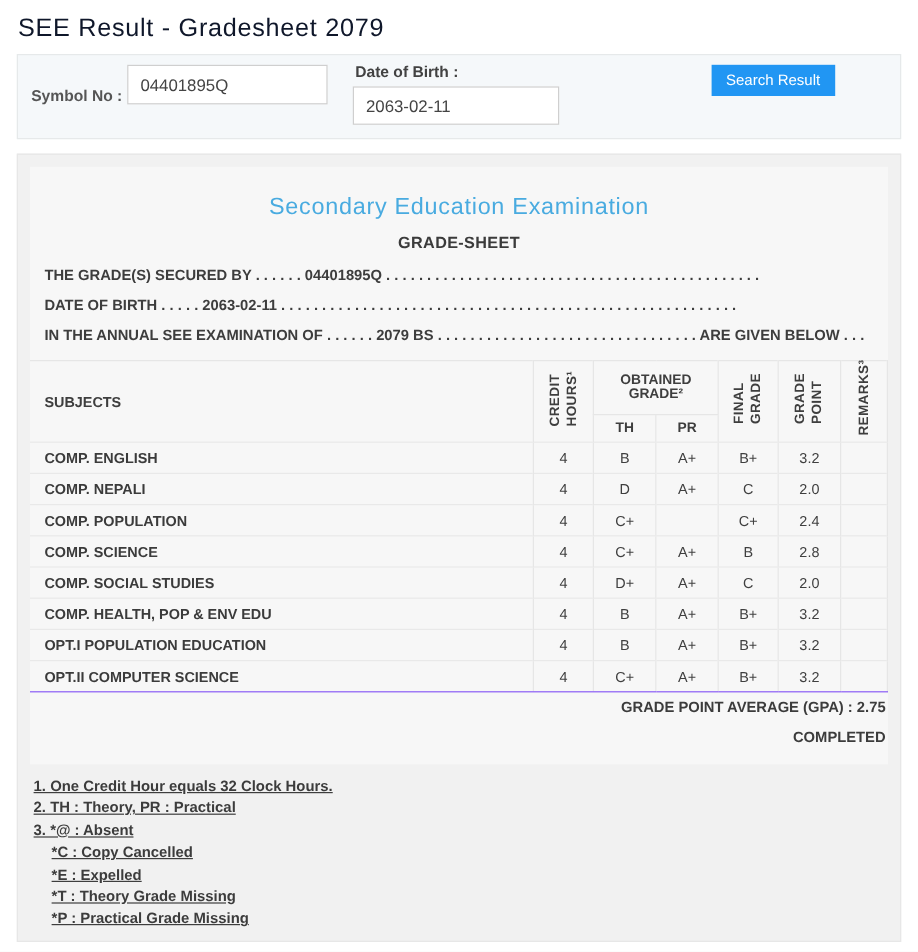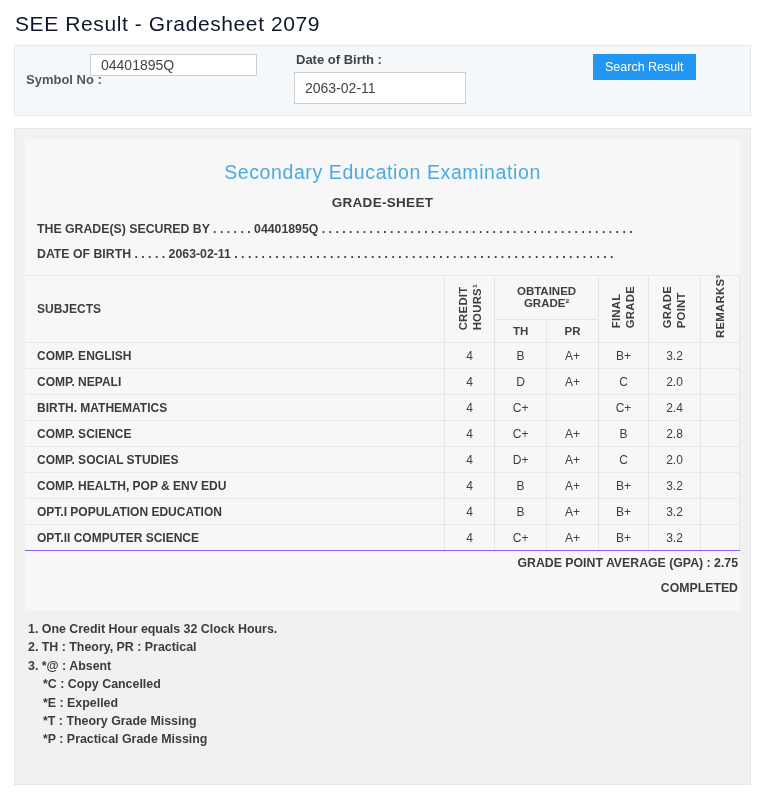--- a/index.html
+++ b/index.html
@@ -24,22 +24,22 @@
     margin: 0 14px;
     height: 71px;
     background: #f5f8fa;
     border: 1px solid #e6e9ea;
   }
   .symbol-label {
     position: absolute; left: 11px; top: 26px;
     font-size: 13px; font-weight: bold; color: #555;
   }
   .symbol-input {
-    position: absolute; left: 75px; top: 8px;
-    width: 167px; height: 22px;
+    position: absolute; left: 91px; top: 8px;
+    width: 167px; height: 33px;
     border: 1px solid #cfcfcf; background: #ffffff;
     padding-left: 10px; font-size: 14px; color: #444;
     font-family: "Liberation Sans", sans-serif;
   }
   .dob-group { position: absolute; left: 279px; top: 6px; }
   .dob-label {
     display: block; margin-left: 2px;
     font-size: 13px; font-weight: bold; color: #424242;
   }
   .dob-input {
@@ -134,21 +134,21 @@
   .grades td.subject {
     text-align: left; padding-left: 12px;
     font-weight: bold; color: #3b3b3b;
   }
   
   .gpa-block { text-align: right; padding-right: 2px; }
   .gpa-line, .status-line {
     font-size: 12.3px; font-weight: bold; color: #3c3c3c; line-height: 25px;
   }
   
-  .footnotes { margin: 9px 0 0 3px; list-style: none; }
+  .footnotes { margin: 9px 0 0 3px; list-style: none; text-decoration: underline; }
   .footnotes li {
     font-size: 12.4px; font-weight: bold; color: #3c3c3c;
     line-height: 18.4px;
   }
   .footnotes li.indent { padding-left: 15px; }
 </style>
 </head>
 <body>
 
 <h1 class="page-title">SEE Result - Gradesheet 2079</h1>
@@ -164,20 +164,21 @@
 </div>
 
 <div class="result-panel">
   <div class="sheet">
     <div class="exam-title">Secondary Education Examination</div>
     <div class="sheet-title">GRADE-SHEET</div>
 
     <div class="info-lines">
       <div class="info-line">THE GRADE(S) SECURED BY . . . . . . 04401895Q . . . . . . . . . . . . . . . . . . . . . . . . . . . . . . . . . . . . . . . . . . . . . .</div>
       <div class="info-line">DATE OF BIRTH . . . . . 2063-02-11 . . . . . . . . . . . . . . . . . . . . . . . . . . . . . . . . . . . . . . . . . . . . . . . . . . . . . . . .</div>
+      <div class="info-line">IN THE ANNUAL SEE EXAMINATION OF . . . . . . 2079 BS . . . . . . . . . . . . . . . . . . . . . . . . . . . . . . . . ARE GIVEN BELOW . . .</div>
     </div>
 
     <table class="grades">
       <colgroup>
         <col style="width:420px">
           <col style="width:50px">
           <col style="width:52px">
         <col style="width:52px">
           <col style="width:50px">
           <col style="width:52px">
@@ -221,21 +222,21 @@
           <tr>
     <td class="subject">COMP. NEPALI</td>
     <td class="grade-col">4</td>
     <td class="grade-col">D</td>
     <td class="grade-col">A+</td>
     <td class="grade-col">C</td>
     <td class="grade-col">2.0</td>
     <td class="grade-col rm-col"></td>
   </tr>
           <tr>
-    <td class="subject">BIRTH. MATHEMATICS</td>
+    <td class="subject">COMP. POPULATION</td>
     <td class="grade-col">4</td>
     <td class="grade-col">C+</td>
     <td class="grade-col"></td>
     <td class="grade-col">C+</td>
     <td class="grade-col">2.4</td>
     <td class="grade-col rm-col"></td>
   </tr>
           <tr>
     <td class="subject">COMP. SCIENCE</td>
     <td class="grade-col">4</td>

